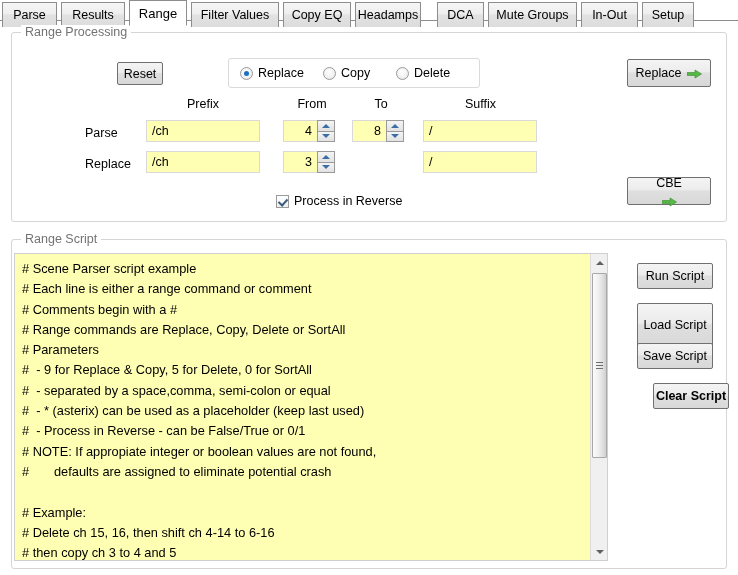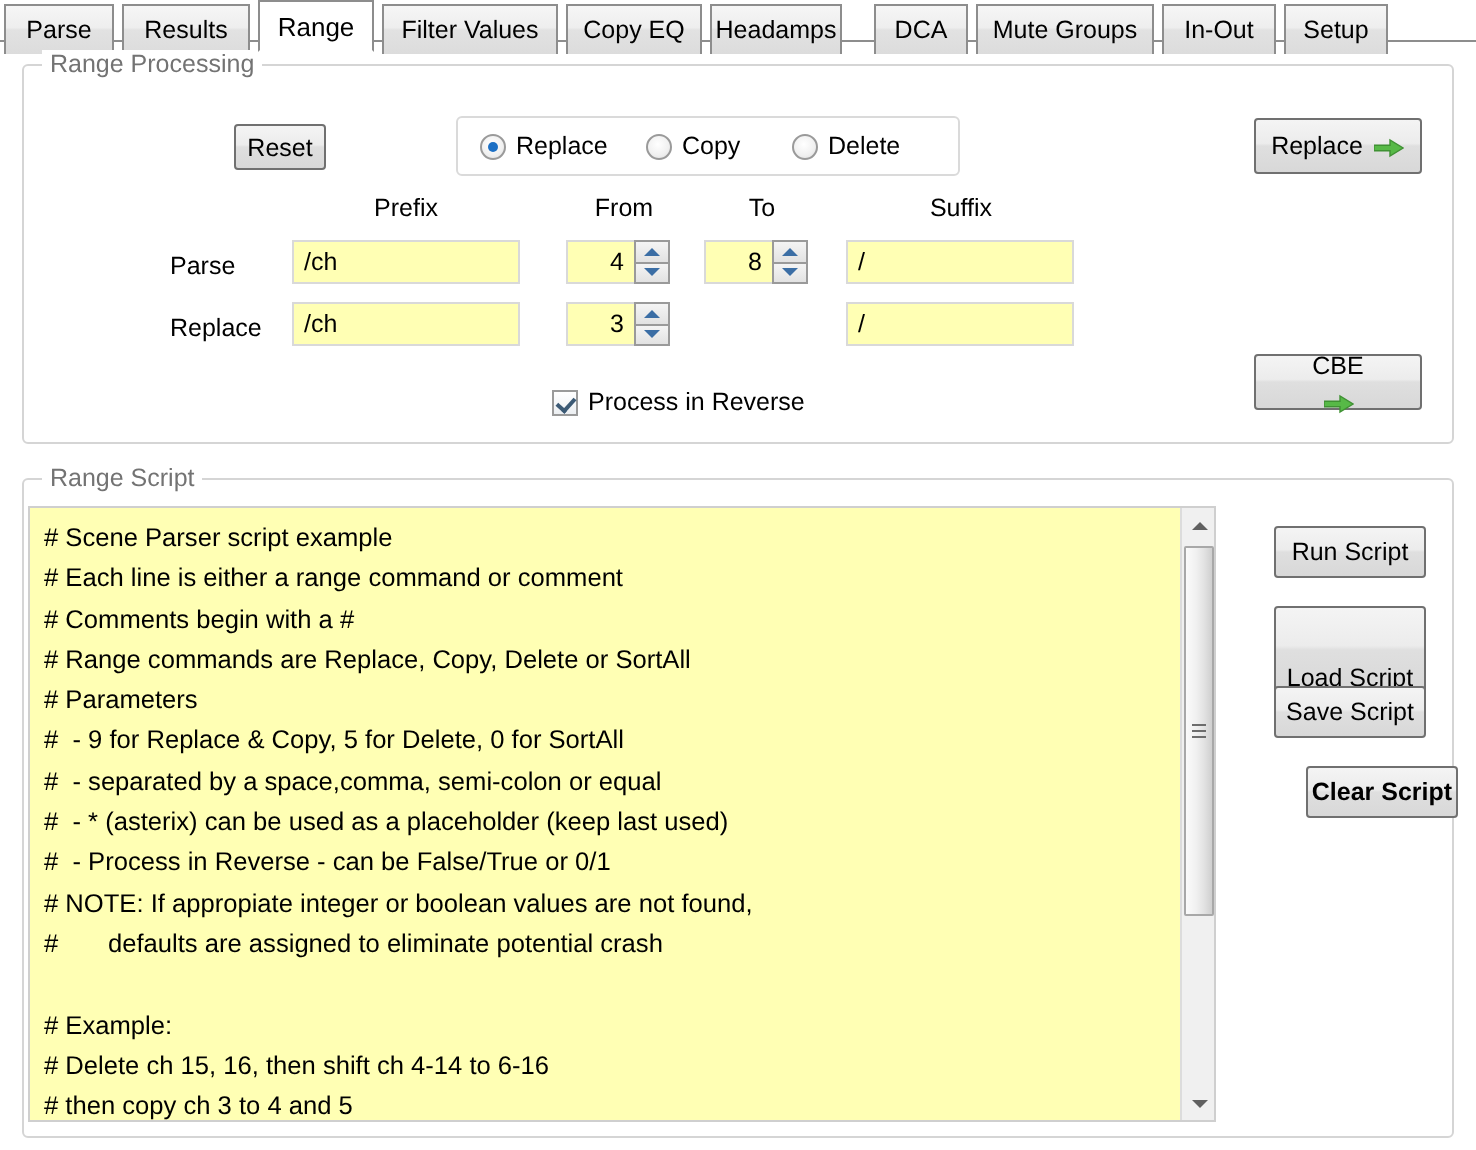--- a/index.html
+++ b/index.html
@@ -103,21 +103,21 @@
     width: 15px;
     height: 10px;
     flex: none;
   }
 
   #btn-reset  { left: 117px; top: 62px; width: 46px; height: 23px; }
   #btn-replace{ left: 627px; top: 59px; width: 84px; height: 28px; }
   #btn-cbe    { left: 627px; top: 177px; width: 84px; height: 28px; flex-direction: column; }
 
   #btn-run-script   { left: 637px; top: 263px; width: 76px; height: 26px; }
-  #btn-load-script  { left: 637px; top: 303px; width: 76px; height: 44px; align-items: flex-end; }
+  #btn-load-script  { left: 637px; top: 303px; width: 76px; height: 44px; }
   #btn-save-script  { left: 637px; top: 343px; width: 76px; height: 26px; }
   #btn-clear-script { left: 653px; top: 383px; width: 76px; height: 26px; font-weight: bold; }
 
   
   #radio-panel {
     position: absolute;
     left: 228px; top: 58px;
     width: 252px; height: 30px;
     border: 1px solid #dadada;
     border-radius: 3px;

